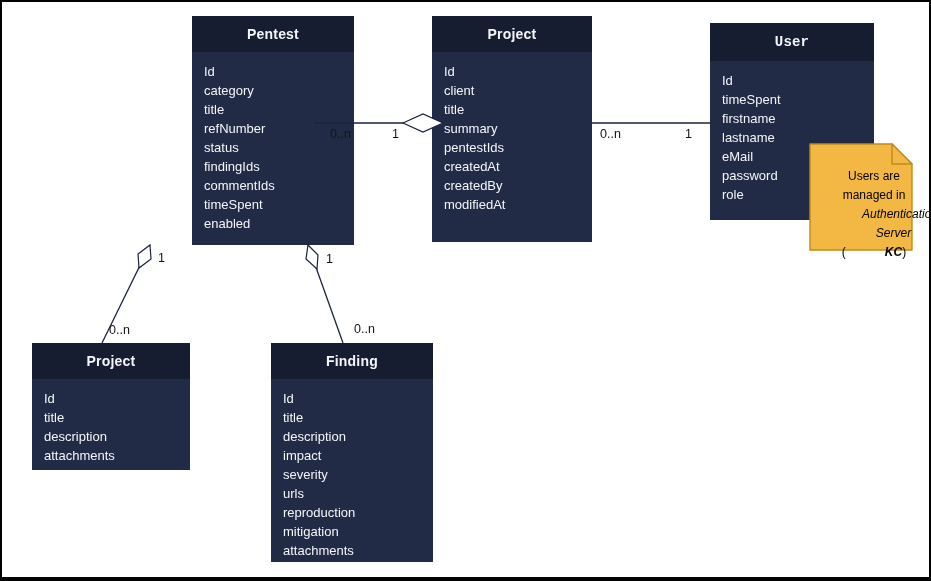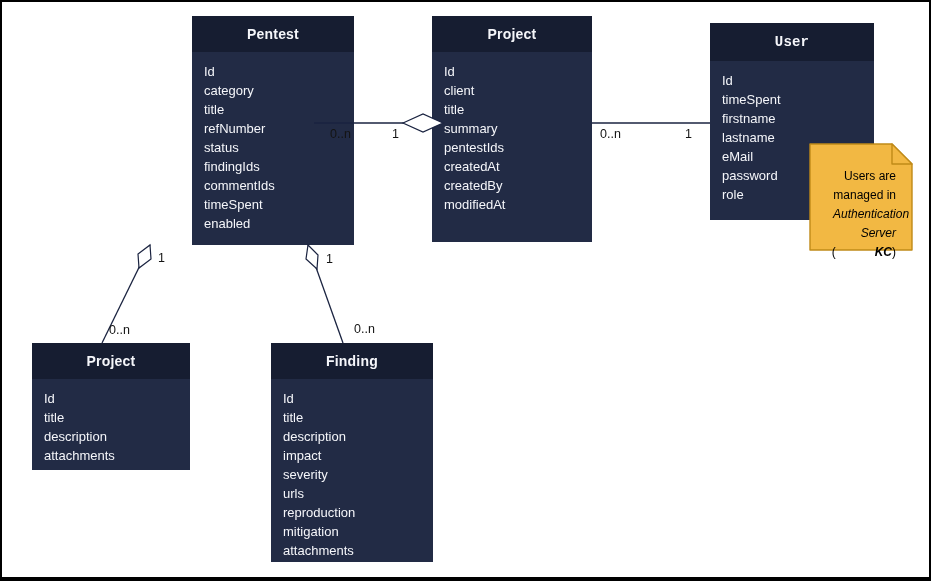--- a/index.html
+++ b/index.html
@@ -61,22 +61,22 @@
   #lbl-pp-t{left:390px;top:126px;}
   #lbl-pu-s{left:598px;top:126px;}
   #lbl-pu-t{left:683px;top:126px;}
   #lbl-pc-s{left:156px;top:250px;}
   #lbl-pc-t{left:107px;top:322px;}
   #lbl-pf-s{left:324px;top:251px;}
   #lbl-pf-t{left:352px;top:321px;}
 
   .note-text{
     position:absolute;z-index:3;
-    left:792px;top:165px;width:102px;
-    text-align:right;
+    left:821px;top:165px;width:102px;
+    text-align:center;
     font-size:12px;line-height:19px;
     color:#000000;
   }
   .note-text .it{font-style:italic;margin-left:39px;}
   .note-text .b{font-weight:700;}
 </style>
 </head>
 <body>
 
 <div class="canvas">

